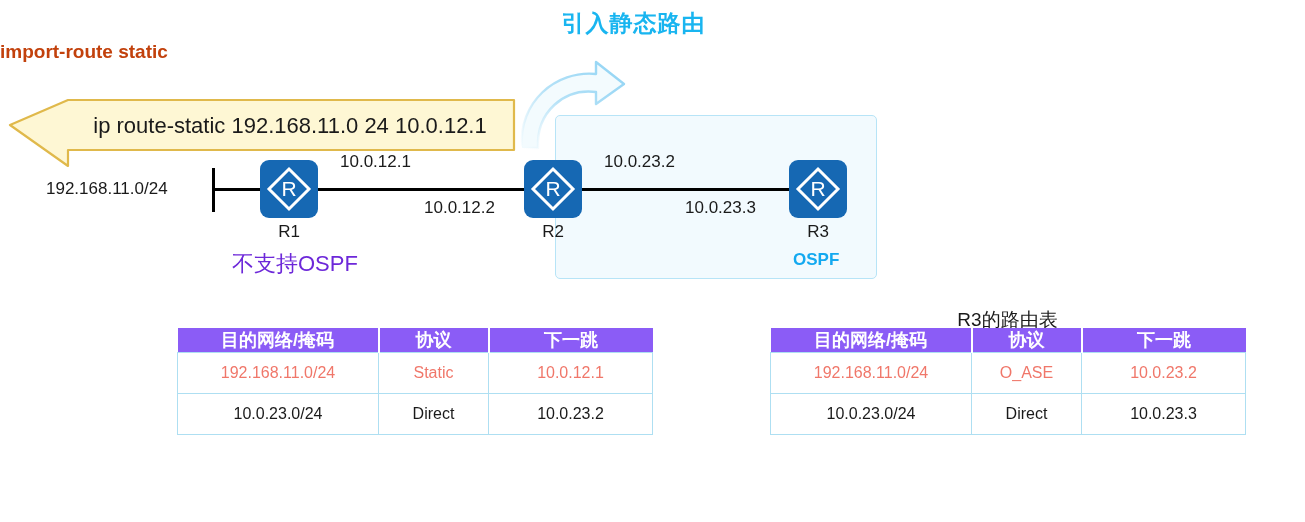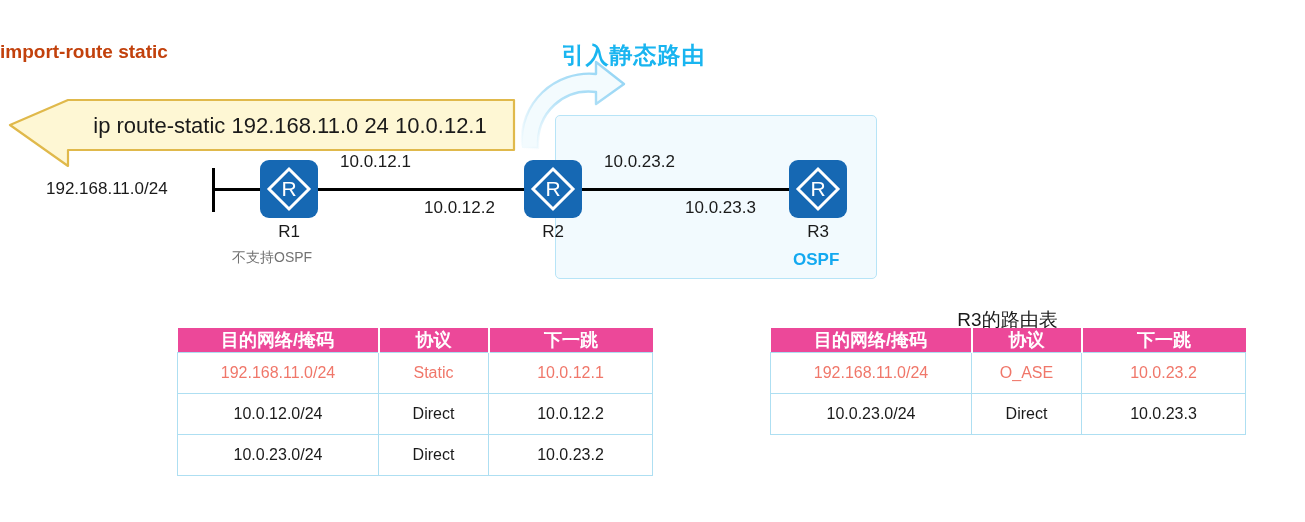--- a/index.html
+++ b/index.html
@@ -22,21 +22,20 @@
   
   .title-cn {
     position: absolute;
     left: 0; top: 8px;
     width: 1267px;
     text-align: center;
     font-size: 23px;
     font-weight: bold;
     color: #19B5F0;
     letter-spacing: 1px;
-    margin-top: 32px;
   }
   .title-en {
     position: absolute;
     left: 0; top: 41px;
     width: 1305px;
     text-align: left;
     font-size: 19px;
     font-weight: bold;
     color: #c2410c;
   }
@@ -112,41 +111,41 @@
     white-space: nowrap;
   }
   .net-label {
     position: absolute;
     font-size: 17px;
     color: #1a1a1a;
     white-space: nowrap;
   }
   .note-cn {
     position: absolute;
-    font-size: 14px;
-    color: #737373;
+    font-size: 22px;
+    color: #6d28d9;
     white-space: nowrap;
   }
 
   
   .table-title {
     position: absolute;
     font-size: 19px;
     color: #1a1a1a;
     text-align: center;
     white-space: nowrap;
   }
   table.rt {
     position: absolute;
     border-collapse: collapse;
     table-layout: fixed;
     font-size: 16px;
   }
   table.rt th {
-    background: #ec4899;
+    background: #8b5cf6;
     color: #ffffff;
     font-weight: bold;
     font-size: 18px;
     height: 23px;
     border-left: 2px solid #ffffff;
     border-right: 2px solid #ffffff;
     padding: 0;
   }
   table.rt th:first-child { border-left: none; }
   table.rt th:last-child  { border-right: none; }
@@ -240,25 +239,20 @@
         <th>下一跳</th>
       </tr>
     </thead>
     <tbody>
       <tr class="hl">
         <td>192.168.11.0/24</td>
         <td>Static</td>
         <td>10.0.12.1</td>
       </tr>
       <tr>
-        <td>10.0.12.0/24</td>
-        <td>Direct</td>
-        <td>10.0.12.2</td>
-      </tr>
-      <tr>
         <td>10.0.23.0/24</td>
         <td>Direct</td>
         <td>10.0.23.2</td>
       </tr>
     </tbody>
   </table>
 
   <div class="table-title" style="left:770px; top:296px; width:475px;margin-top:11px;">R3的路由表</div>
   <table class="rt" style="left:770px; top:328px; width:475px;">
     <colgroup>

